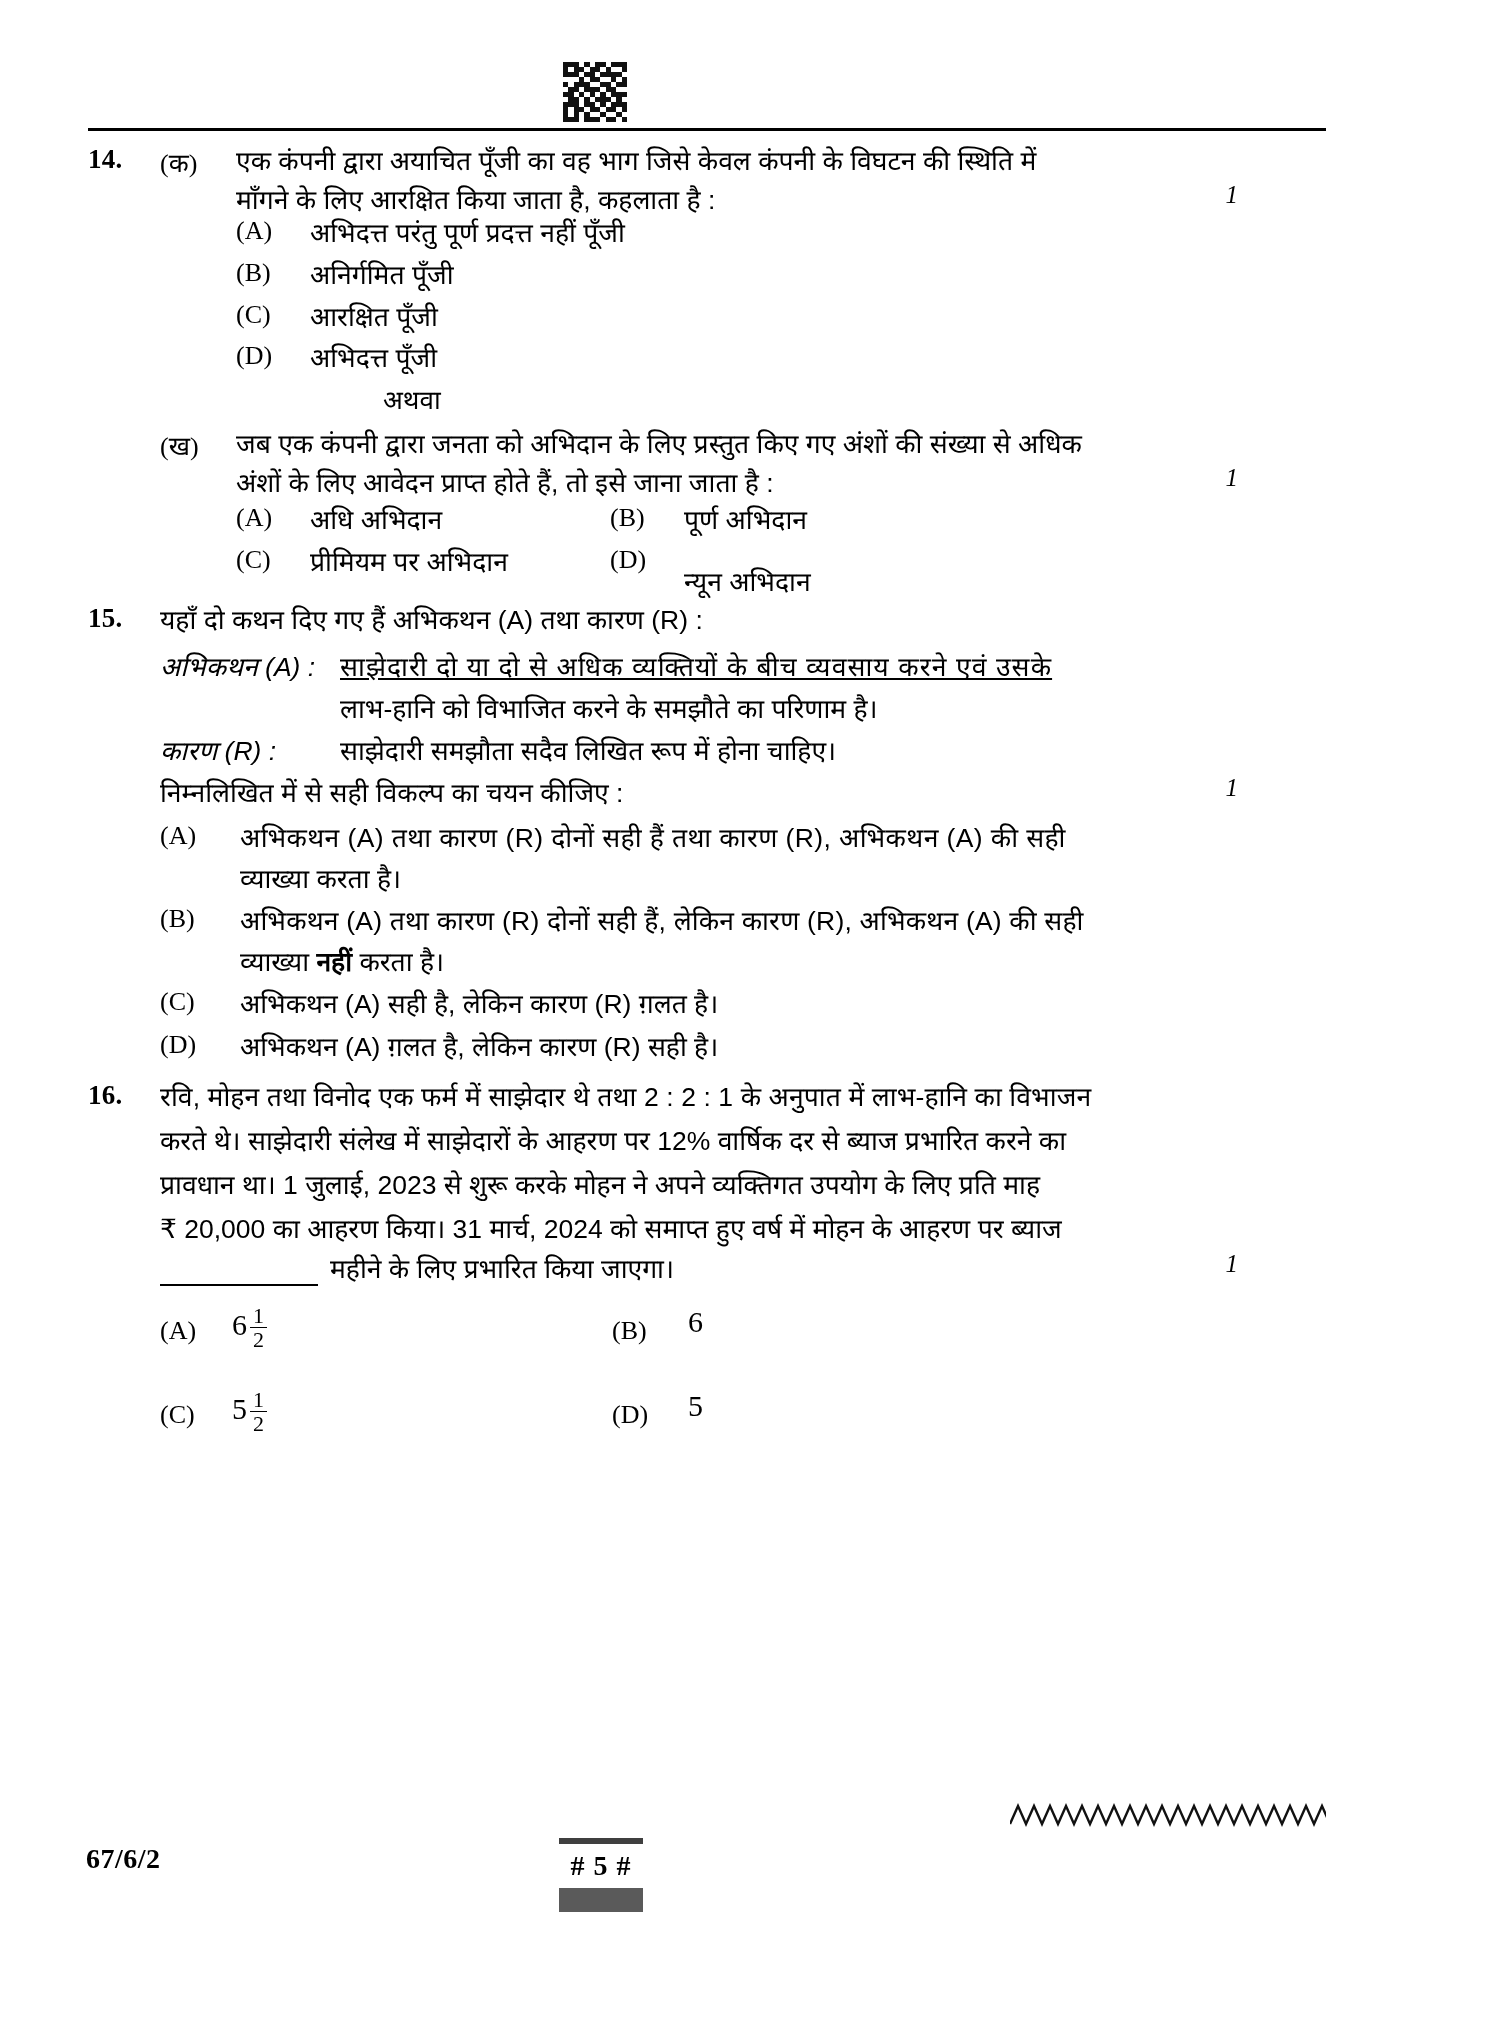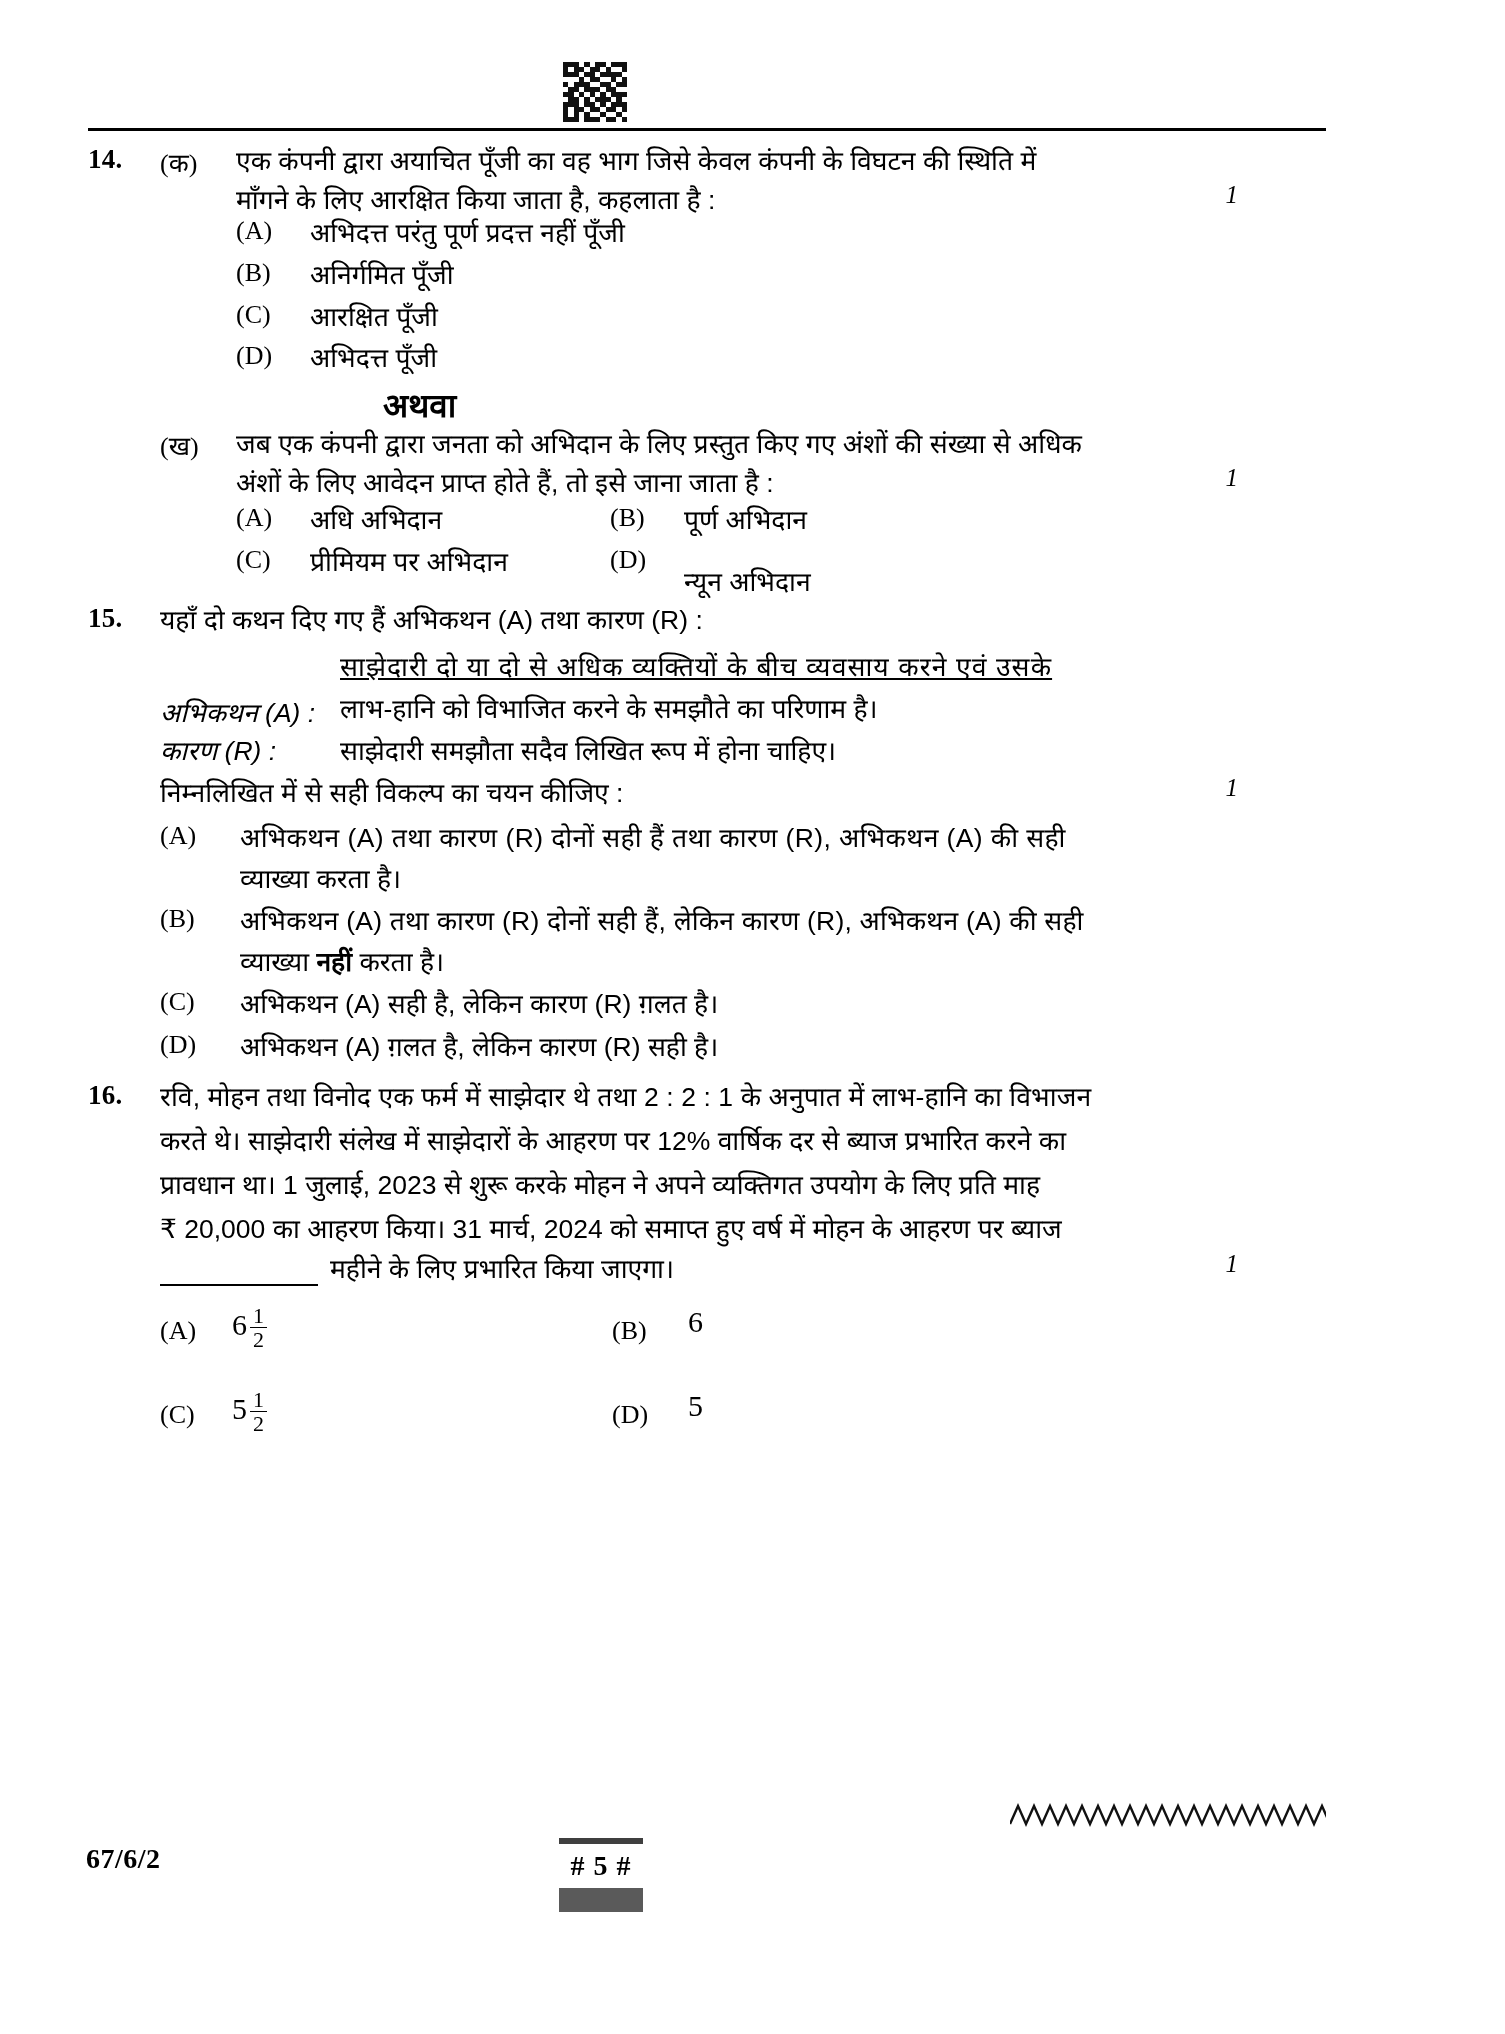--- a/index.html
+++ b/index.html
@@ -71,22 +71,22 @@
     font-family: "Liberation Sans", "DejaVu Sans", sans-serif;
     font-size: 26.5px;
     line-height: 1.46;
     letter-spacing: 0px;
   }
   .dev-b { font-weight: bold; }
   .line { position: absolute; white-space: nowrap; }
 
   .athwa {
     position: absolute;
-    font-weight: bold;
-    font-size: 33px;
+    font-weight: normal;
+    font-size: 26px;
   }
 
   
   .frac {
     display: inline-block;
     vertical-align: middle;
     text-align: center;
     font-size: 22px;
     line-height: 1.05;
     position: relative;
@@ -338,21 +338,21 @@
 
     <div class="opt-label" style="left:610px; top:545px;">(D)</div>
     <div class="line dev" style="left:684px; top:563px;text-align:center;">न्यून अभिदान</div>
   </div>
 
   <div>
     <div class="qnum" style="left:88px; top:603px;">15.</div>
 
     <div class="line dev" style="left:160px; top:601px;">यहाँ दो कथन दिए गए हैं अभिकथन (A) तथा कारण (R) :</div>
 
-    <div class="line dev" style="left:160px; top:648px; font-style:italic;margin-top:46px;">अभिकथन (A) :</div>
+    <div class="line dev" style="left:160px; top:648px; font-style:italic;">अभिकथन (A) :</div>
     <div class="line dev" style="left:340px; top:648px; letter-spacing:1.1px;text-decoration:underline;">साझेदारी दो या दो से अधिक व्यक्तियों के बीच व्यवसाय करने एवं उसके</div>
     <div class="line dev" style="left:340px; top:690px;">लाभ-हानि को विभाजित करने के समझौते का परिणाम है।</div>
 
     <div class="line dev" style="left:160px; top:732px; font-style:italic;">कारण (R) :</div>
     <div class="line dev" style="left:340px; top:732px;">साझेदारी समझौता सदैव लिखित रूप में होना चाहिए।</div>
 
     <div class="line dev" style="left:160px; top:774px;">निम्नलिखित में से सही विकल्प का चयन कीजिए :</div>
     <div class="marks" style="top:774px;">1</div>
 
     <div class="opt-label" style="left:160px; top:821px;">(A)</div>

